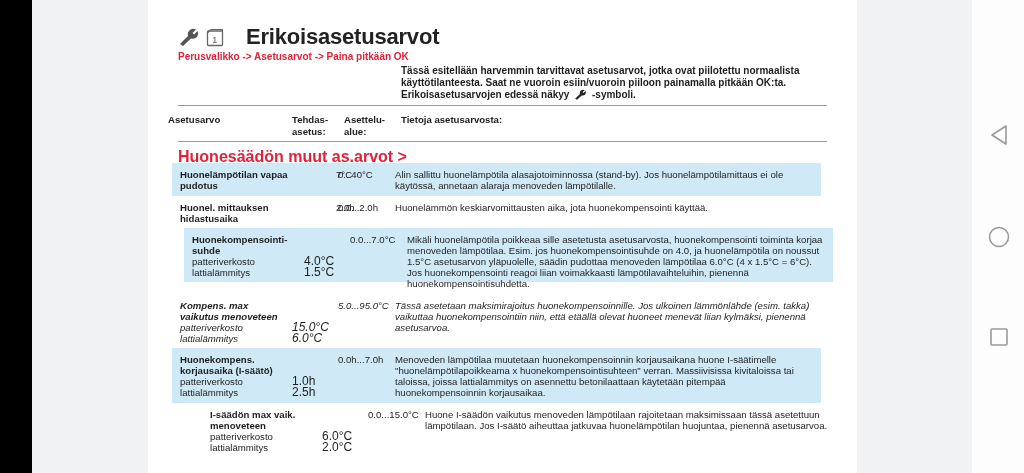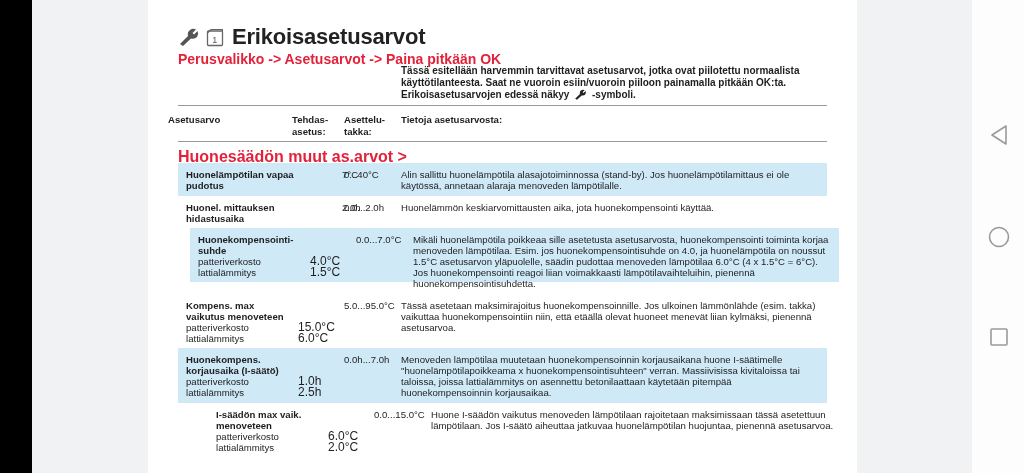--- a/index.html
+++ b/index.html
@@ -10,38 +10,38 @@
   .page { position: absolute; left: 148px; top: 0; width: 709px; height: 473px; background: #ffffff; }
   .gutter-right { position: absolute; left: 857px; top: 0; width: 115px; height: 473px; background: #f1f2f4; }
   .navbar { position: absolute; left: 972px; top: 0; width: 52px; height: 473px; background: #fdfdfd; }
   .nav-btn { position: absolute; left: 14px; width: 26px; height: 26px; display: flex; align-items: center; justify-content: center; cursor: pointer; }
   .nav-back { top: 122px; }
   .nav-home { top: 224px; }
   .nav-recent { top: 324px; }
 
   .title-row { position: absolute; left: 178px; top: 24px; display: flex; align-items: center; }
   .title-row .ico { display: inline-flex; margin-right: 6px; }
-  .page-title { font-size: 22px; font-weight: bold; color: #222; margin-left: 2px; letter-spacing: -0.2px; }
-  .breadcrumb { position: absolute; left: 178px; top: 51px; font-size: 14px; font-weight: bold; color: #e3223a; }
+  .page-title { font-size: 22px; font-weight: bold; color: #222; margin-left: 16px; letter-spacing: -0.2px; }
+  .breadcrumb { position: absolute; left: 178px; top: 51px; font-size: 10px; font-weight: bold; color: #e3223a; }
   .intro { position: absolute; left: 401px; top: 65px; width: 426px; font-size: 10px; font-weight: bold; line-height: 12px; color: #1e1e1e; }
   .intro .wrench-inline { display: inline-block; vertical-align: -2px; margin: 0 2px; }
 
   .rule { position: absolute; left: 178px; width: 649px; height: 1px; background: #9a9a9a; }
   .rule1 { top: 105px; }
   .rule2 { top: 141px; }
 
   .hdr { position: absolute; top: 114px; font-size: 9.6px; font-weight: bold; line-height: 12px; color: #1e1e1e; }
   .hdr-c1 { left: 168px; }
   .hdr-c2 { left: 292px; }
   .hdr-c3 { left: 344px; }
   .hdr-c4 { left: 401px; }
 
   .section-label { position: absolute; left: 178px; top: 148px; font-size: 16px; font-weight: bold; color: #e3223a; }
 
-  .row { position: absolute; left: 178px; width: 649px; }
+  .row { position: absolute; left: 172px; width: 649px; }
   .row.blue { background: #cfe9f7; }
   .cell { position: absolute; top: 6px; font-size: 9.6px; line-height: 11px; color: #1e1e1e; }
   .c1 { left: 8px; width: 108px; }
   .c2 { left: 120px; width: 50px; margin-left: 44px; }
   .c3 { left: 166px; width: 58px; }
   .c4 { left: 223px; width: 420px; }
   .name { font-weight: bold; }
   .sublines { position: absolute; left: 8px; font-size: 9.6px; line-height: 11px; }
   .subvals { position: absolute; left: 120px; font-size: 12px; line-height: 11px; }
 </style>
@@ -80,21 +80,21 @@
       </svg>
   </span>
   <span>-symboli.</span>
 </div>
 
 <div class="rule rule1"></div>
 <div class="hdr hdr-c1">Asetusarvo</div>
 <div class="hdr hdr-c2" style="white-space:pre-line">Tehdas-
 asetus:</div>
 <div class="hdr hdr-c3" style="white-space:pre-line">Asettelu-
-takka:</div>
+alue:</div>
 <div class="hdr hdr-c4">Tietoja asetusarvosta:</div>
 <div class="rule rule2"></div>
 
 <div class="section-label">Huonesäädön muut as.arvot &gt;</div>
 
 <div class="row blue" style="top:163px;height:33px;">
   <div class="cell c1 name">Huonelämpötilan vapaa pudotus</div>
   <div class="cell c2">7°C</div>
   <div class="cell c3">0...40°C</div>
   <div class="cell c4">Alin sallittu huonelämpötila alasajotoiminnossa (stand-by). Jos huonelämpötilamittaus ei ole käytössä, annetaan alaraja menoveden lämpötilalle.</div>
@@ -114,21 +114,21 @@
     <div>lattialämmitys</div>
   </div>
   <div class="subvals" style="top:28px">
     <div>4.0°C</div>
     <div>1.5°C</div>
   </div>
   <div class="cell c3">0.0...7.0°C</div>
   <div class="cell c4">Mikäli huonelämpötila poikkeaa sille asetetusta asetusarvosta, huonekompensointi toiminta korjaa menoveden lämpötilaa. Esim. jos huonekompensointisuhde on 4.0, ja huonelämpötila on noussut 1.5°C asetusarvon yläpuolelle, säädin pudottaa menoveden lämpötilaa 6.0°C (4 x 1.5°C = 6°C). Jos huonekompensointi reagoi liian voimakkaasti lämpötilavaihteluihin, pienennä huonekompensointisuhdetta.</div>
 </div>
 
-<div class="row" style="top:294px;height:54px;">
+<div class="row" style="top:294px;height:54px;font-style:italic;">
   <div class="cell c1 name" style="width:106px">Kompens.  max vaikutus menoveteen</div>
   <div class="sublines" style="top:28px">
     <div>patteriverkosto</div>
     <div>lattialämmitys</div>
   </div>
   <div class="subvals" style="top:28px">
     <div>15.0°C</div>
     <div>6.0°C</div>
   </div>
   <div class="cell c3">5.0...95.0°C</div>

